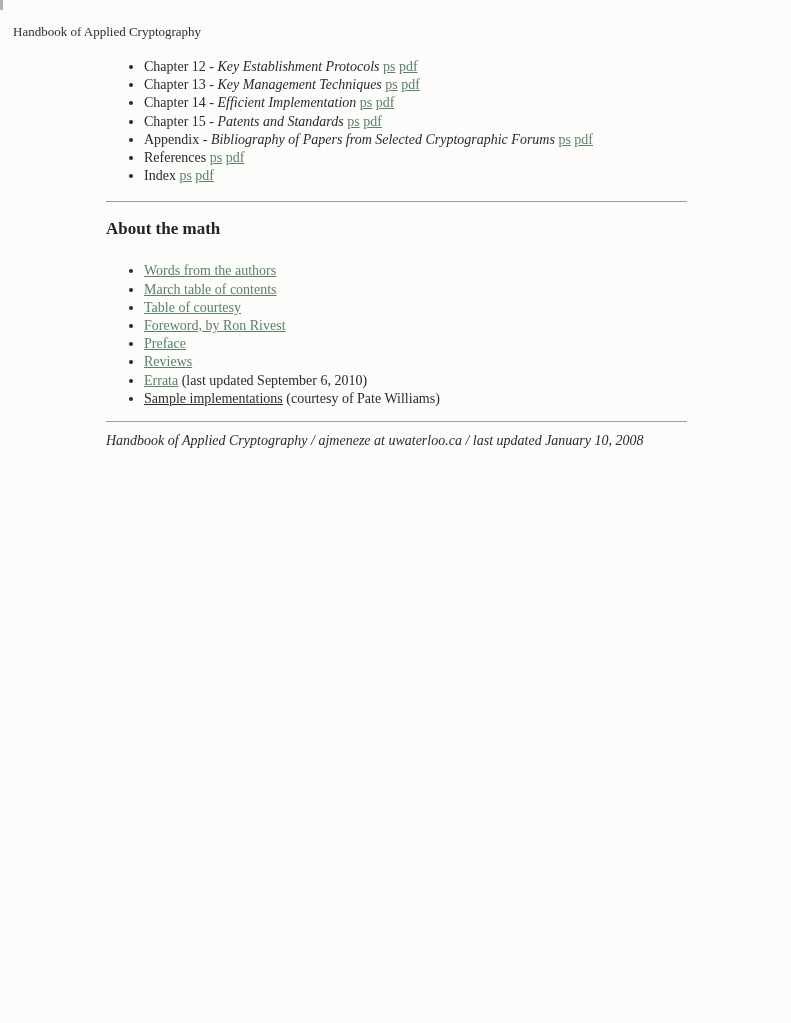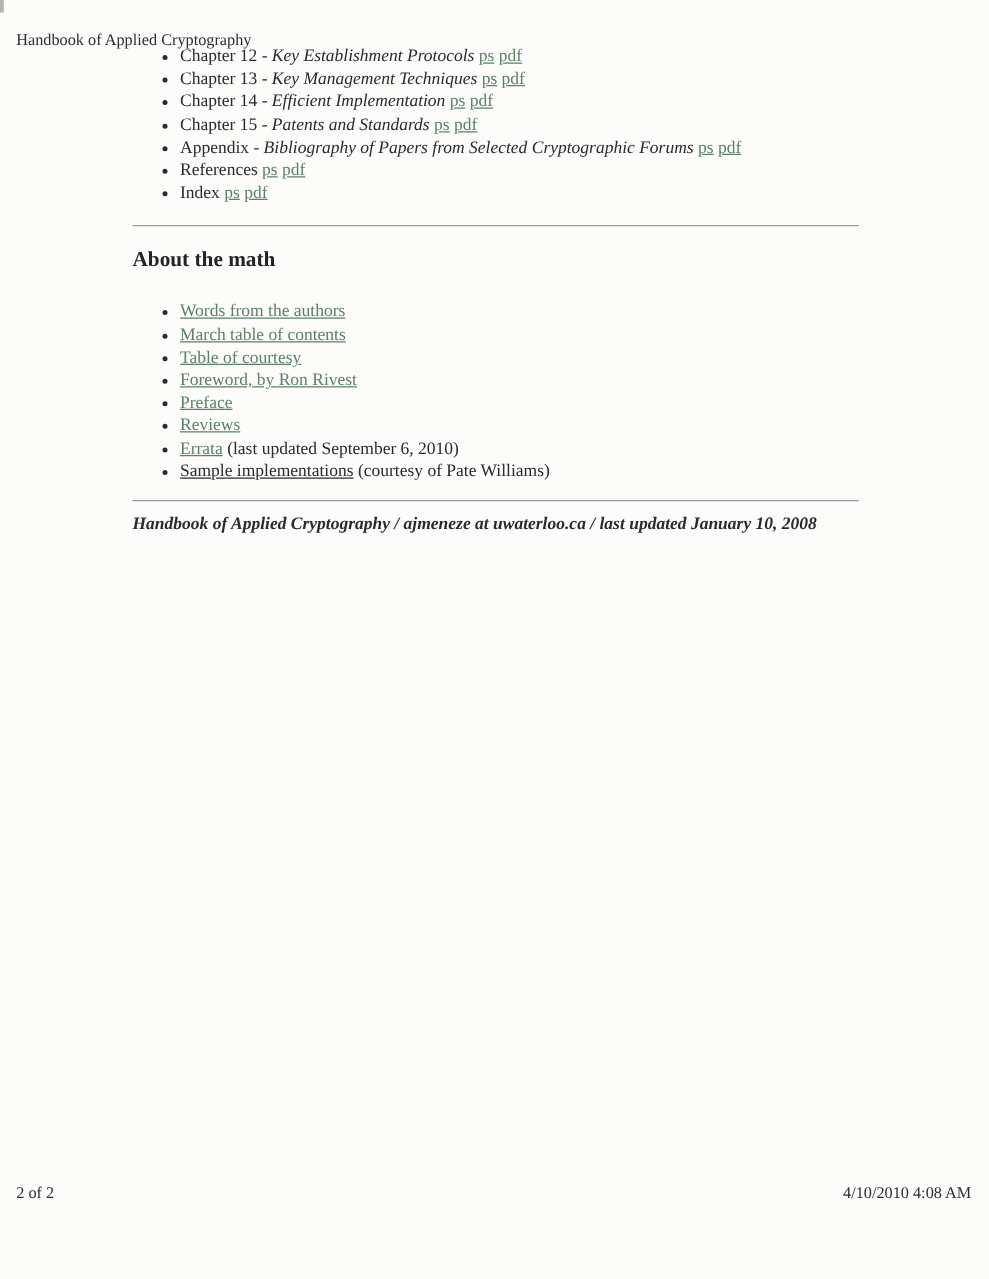--- a/index.html
+++ b/index.html
@@ -18,21 +18,21 @@
   .print-header {
     position: absolute;
     top: 24px; left: 13px; right: 14px;
     display: flex;
     justify-content: space-between;
     font-size: 13px;
     color: #2e2e2e;
   }
   .content {
     position: absolute;
-    top: 37px; left: 106px;
+    top: 58px; left: 106px;
     width: 581px;
   }
   ul.doc-list {
     margin: 0;
     padding-left: 38px;
     font-size: 14px;
     line-height: 18.2px;
     list-style: disc;
   }
   ul.doc-list li { padding: 0; margin: 0; }
@@ -59,21 +59,20 @@
   }
   ul.about-list { margin-top: 23px; }
   hr.rule2 { margin-top: 13px; }
   .signature {
     margin: 10px 0 0 0;
     font-style: italic;
     font-size: 14px;
     line-height: 18.2px;
     max-width: 570px;
     color: #2a2a2a;
-    font-weight: bold;
   }
   .print-footer {
     position: absolute;
     top: 946px; left: 13px; right: 14px;
     display: flex;
     justify-content: space-between;
     font-size: 13px;
     color: #2e2e2e;
   }
   .scan-mark-left {
@@ -134,18 +133,14 @@
 
   <li><a class="link visited">Sample implementations</a><span class="suffix"> (courtesy of Pate Williams)</span></li>
 </ul>
 
     <hr class="rule rule2">
 
     <p class="signature">Handbook of Applied Cryptography / ajmeneze at uwaterloo.ca / last updated January 10, 2008</p>
 
   </div>
 
-  <div class="print-footer">
-    <span>2 of 2</span>
-    <span>4/10/2010 4:08 AM</span>
-  </div>
 
 </div>
 
 </body></html>

